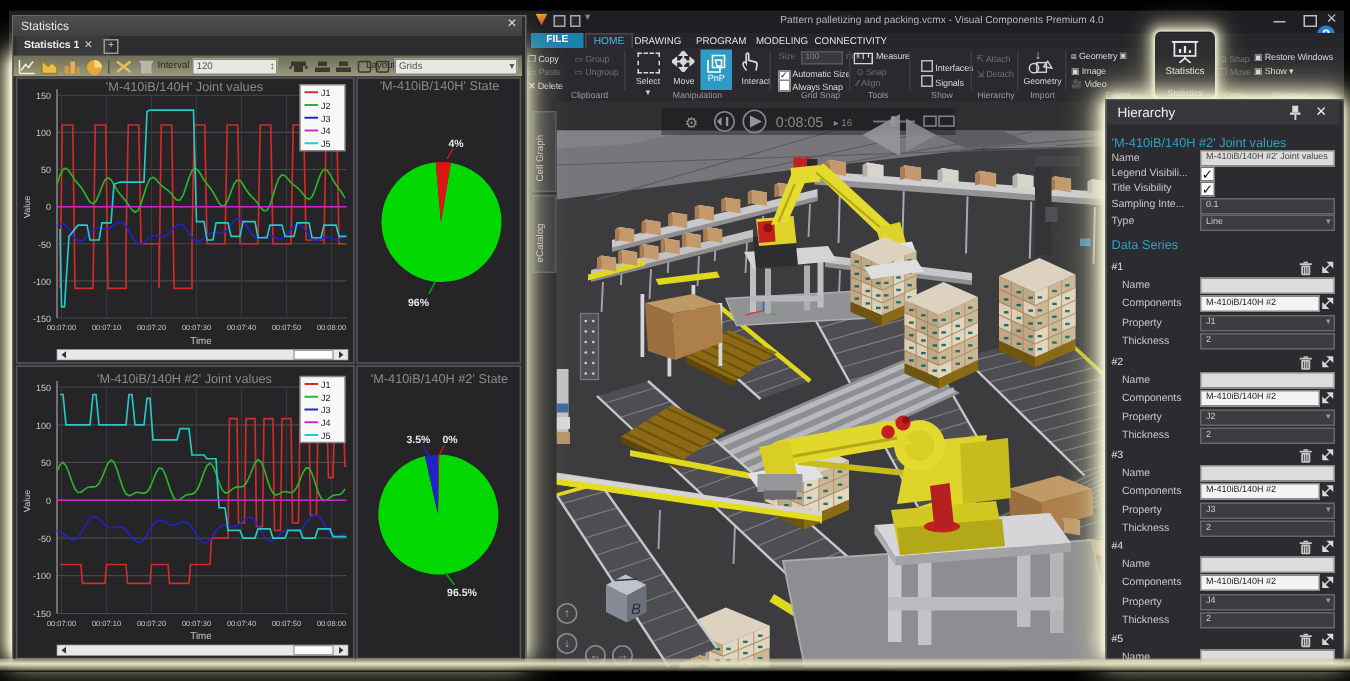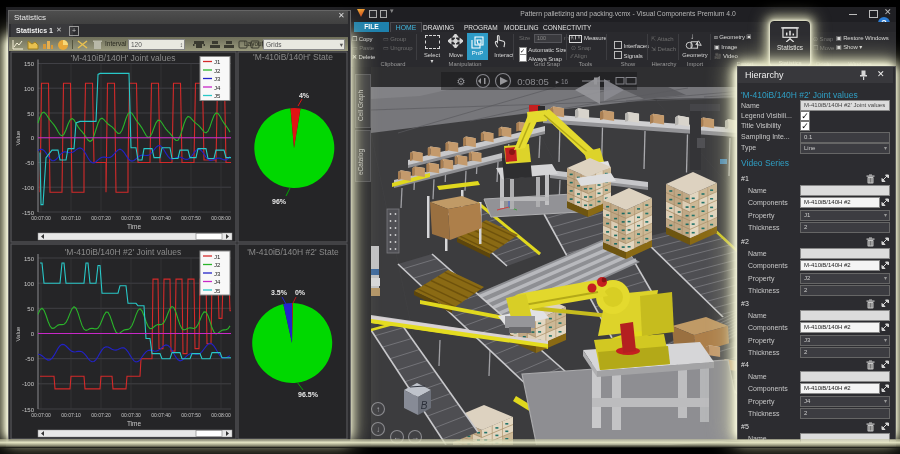--- a/index.html
+++ b/index.html
@@ -1030,21 +1030,21 @@
 <div class="abs" style="left:741px;top:102px;font-size:7px;color:#c8c8c8;">Name</div>
     <div class="abs" style="left:800px;top:100px;width:88px;height:9px;background:#dcdcdc;border:1px solid #888;font-size:6px;color:#444;line-height:9px;overflow:hidden;"><span style="margin-left:3px;">M-410iB/140H #2' Joint values</span></div>
     <div class="abs" style="left:741px;top:112px;font-size:7px;color:#c8c8c8;">Legend Visibili...</div>
     <div class="abs" style="left:800px;top:111px;width:8px;height:8px;background:#fff;border:1px solid #777;font-size:9px;color:#111;line-height:8px;text-align:center;">✓</div>
     <div class="abs" style="left:741px;top:122px;font-size:7px;color:#c8c8c8;">Title Visibility</div>
     <div class="abs" style="left:800px;top:121px;width:8px;height:8px;background:#fff;border:1px solid #777;font-size:9px;color:#111;line-height:8px;text-align:center;">✓</div>
     <div class="abs" style="left:741px;top:133px;font-size:7px;color:#c8c8c8;">Sampling Inte...</div>
     <div class="abs" style="left:800px;top:132px;width:88px;height:9px;background:#3c3c41;border:1px solid #666;font-size:6px;color:#ccc;line-height:9px;"><span style="margin-left:3px;">0.1</span></div>
     <div class="abs" style="left:741px;top:144px;font-size:7px;color:#c8c8c8;">Type</div>
     <div class="abs" style="left:800px;top:143px;width:88px;height:9px;background:#3c3c41;border:1px solid #666;font-size:6px;color:#ccc;line-height:9px;"><span style="margin-left:3px;">Line</span><span style="float:right;margin-right:2px;color:#999;">▾</span></div>
-    <div class="abs" style="left:741px;top:158px;font-size:8.5px;color:#2f9fc4;">Video Series</div>
+    <div class="abs" style="left:741px;top:158px;font-size:8.5px;color:#2f9fc4;">Data Series</div>
     <div class="abs" style="left:741px;top:175px;font-size:7px;color:#e0e0e0;">#1</div>
     <svg class="abs" style="left:866px;top:174px;" width="9" height="10" viewBox="0 0 9 10">
       <g fill="#c8c8c8">
         <rect x="1.5" y="3" width="6" height="6.5" rx="0.8"></rect>
         <rect x="0.5" y="1.5" width="8" height="1.2"></rect>
         <rect x="3" y="0.5" width="3" height="1"></rect>
       </g>
       <g stroke="#555" stroke-width="0.7">
         <line x1="3" y1="4" x2="3" y2="8.5"></line>
         <line x1="4.5" y1="4" x2="4.5" y2="8.5"></line>

